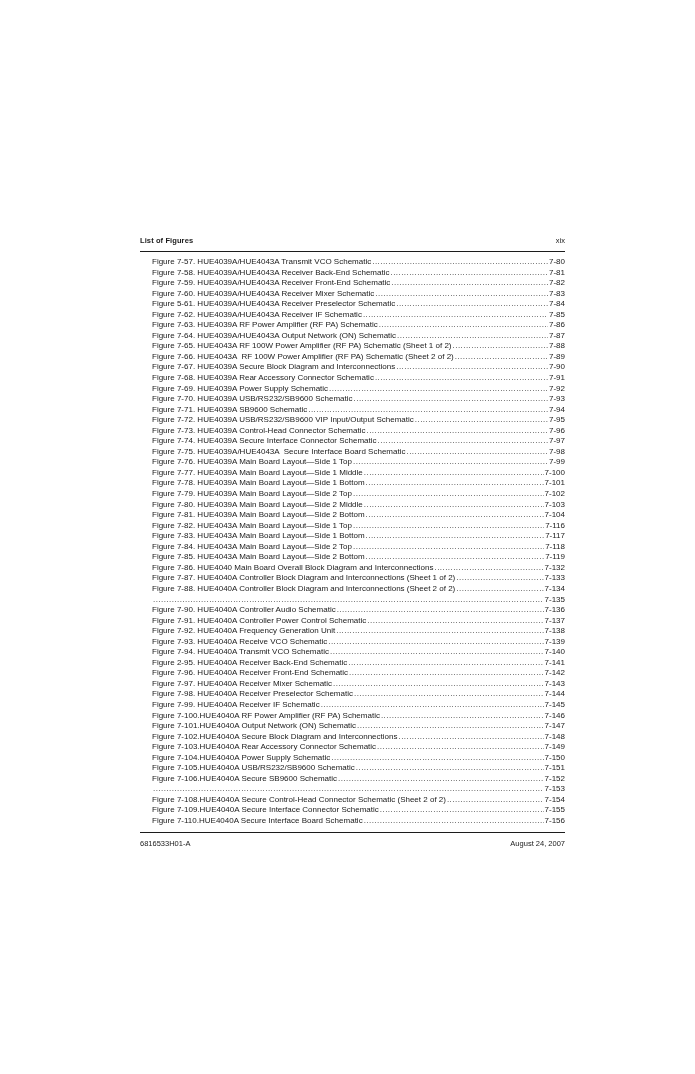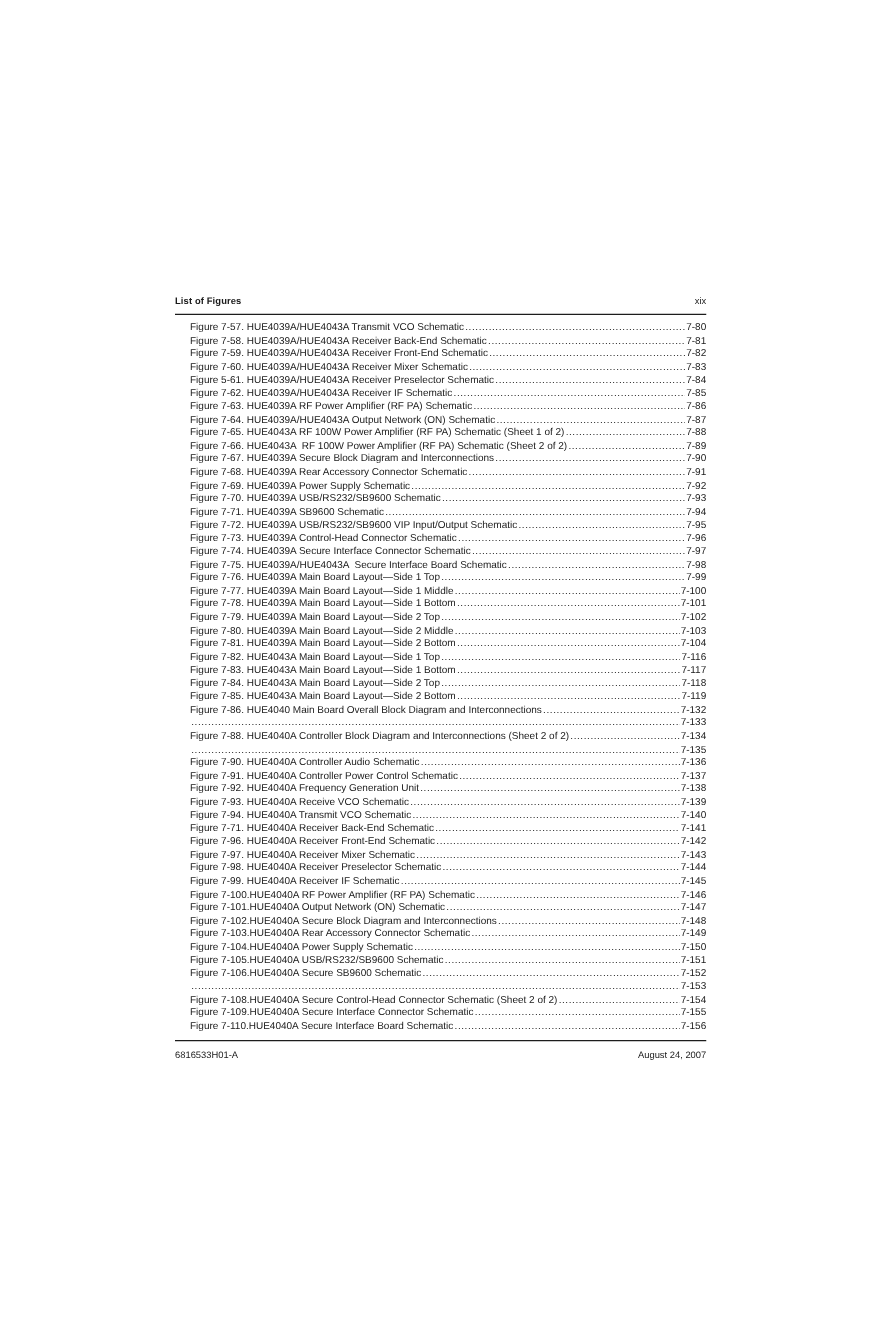--- a/index.html
+++ b/index.html
@@ -233,20 +233,21 @@
     <span class="figure-label">Figure 7-85. HUE4043A Main Board Layout—Side 2 Bottom</span>
     <span class="dot-leader">............................................................................................................................................................................................................................................................................................................</span>
     <span class="figure-page">7-119</span>
   </div>
         <div class="figure-row">
     <span class="figure-label">Figure 7-86. HUE4040 Main Board Overall Block Diagram and Interconnections</span>
     <span class="dot-leader">............................................................................................................................................................................................................................................................................................................</span>
     <span class="figure-page">7-132</span>
   </div>
         <div class="figure-row">
+    <span class="figure-label">Figure 7-87. HUE4040A Controller Block Diagram and Interconnections (Sheet 1 of 2)</span>
     <span class="dot-leader">............................................................................................................................................................................................................................................................................................................</span>
     <span class="figure-page">7-133</span>
   </div>
         <div class="figure-row">
     <span class="figure-label">Figure 7-88. HUE4040A Controller Block Diagram and Interconnections (Sheet 2 of 2)</span>
     <span class="dot-leader">............................................................................................................................................................................................................................................................................................................</span>
     <span class="figure-page">7-134</span>
   </div>
         <div class="figure-row">
     <span class="dot-leader">............................................................................................................................................................................................................................................................................................................</span>
@@ -271,21 +272,21 @@
     <span class="figure-label">Figure 7-93. HUE4040A Receive VCO Schematic</span>
     <span class="dot-leader">............................................................................................................................................................................................................................................................................................................</span>
     <span class="figure-page">7-139</span>
   </div>
         <div class="figure-row">
     <span class="figure-label">Figure 7-94. HUE4040A Transmit VCO Schematic</span>
     <span class="dot-leader">............................................................................................................................................................................................................................................................................................................</span>
     <span class="figure-page">7-140</span>
   </div>
         <div class="figure-row">
-    <span class="figure-label">Figure 7-71. HUE4040A Receiver Back-End Schematic</span>
+    <span class="figure-label">Figure 2-95. HUE4040A Receiver Back-End Schematic</span>
     <span class="dot-leader">............................................................................................................................................................................................................................................................................................................</span>
     <span class="figure-page">7-141</span>
   </div>
         <div class="figure-row">
     <span class="figure-label">Figure 7-96. HUE4040A Receiver Front-End Schematic</span>
     <span class="dot-leader">............................................................................................................................................................................................................................................................................................................</span>
     <span class="figure-page">7-142</span>
   </div>
         <div class="figure-row">
     <span class="figure-label">Figure 7-97. HUE4040A Receiver Mixer Schematic</span>

